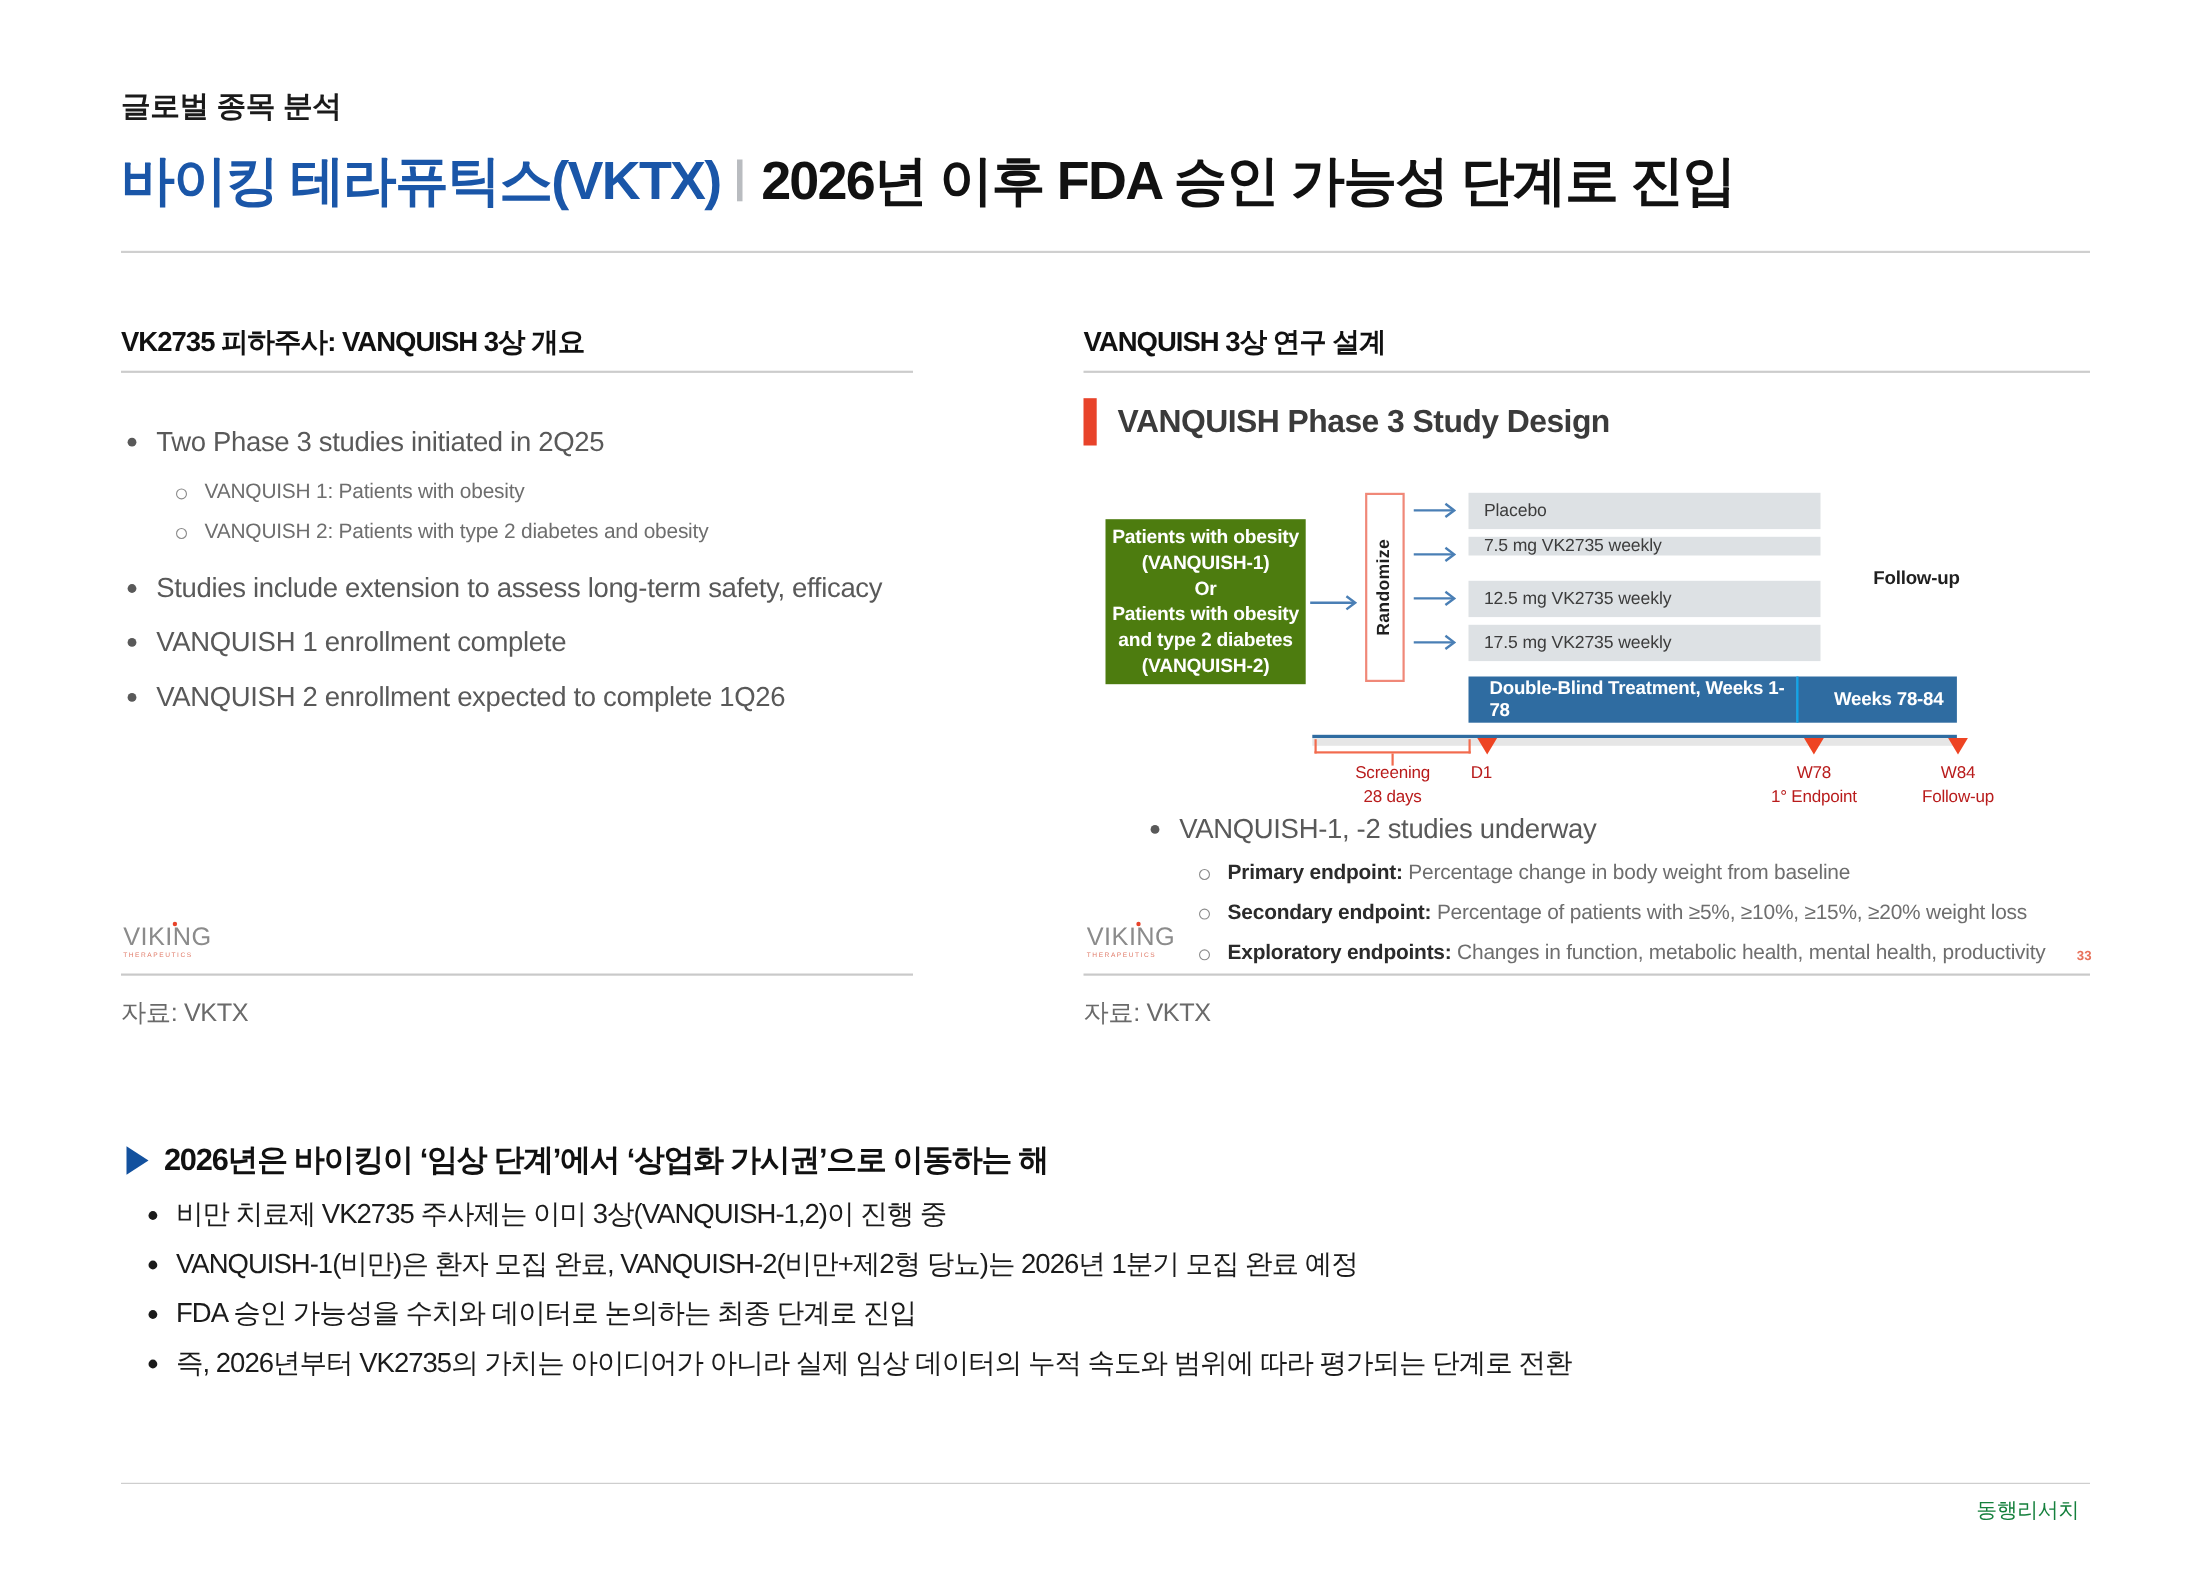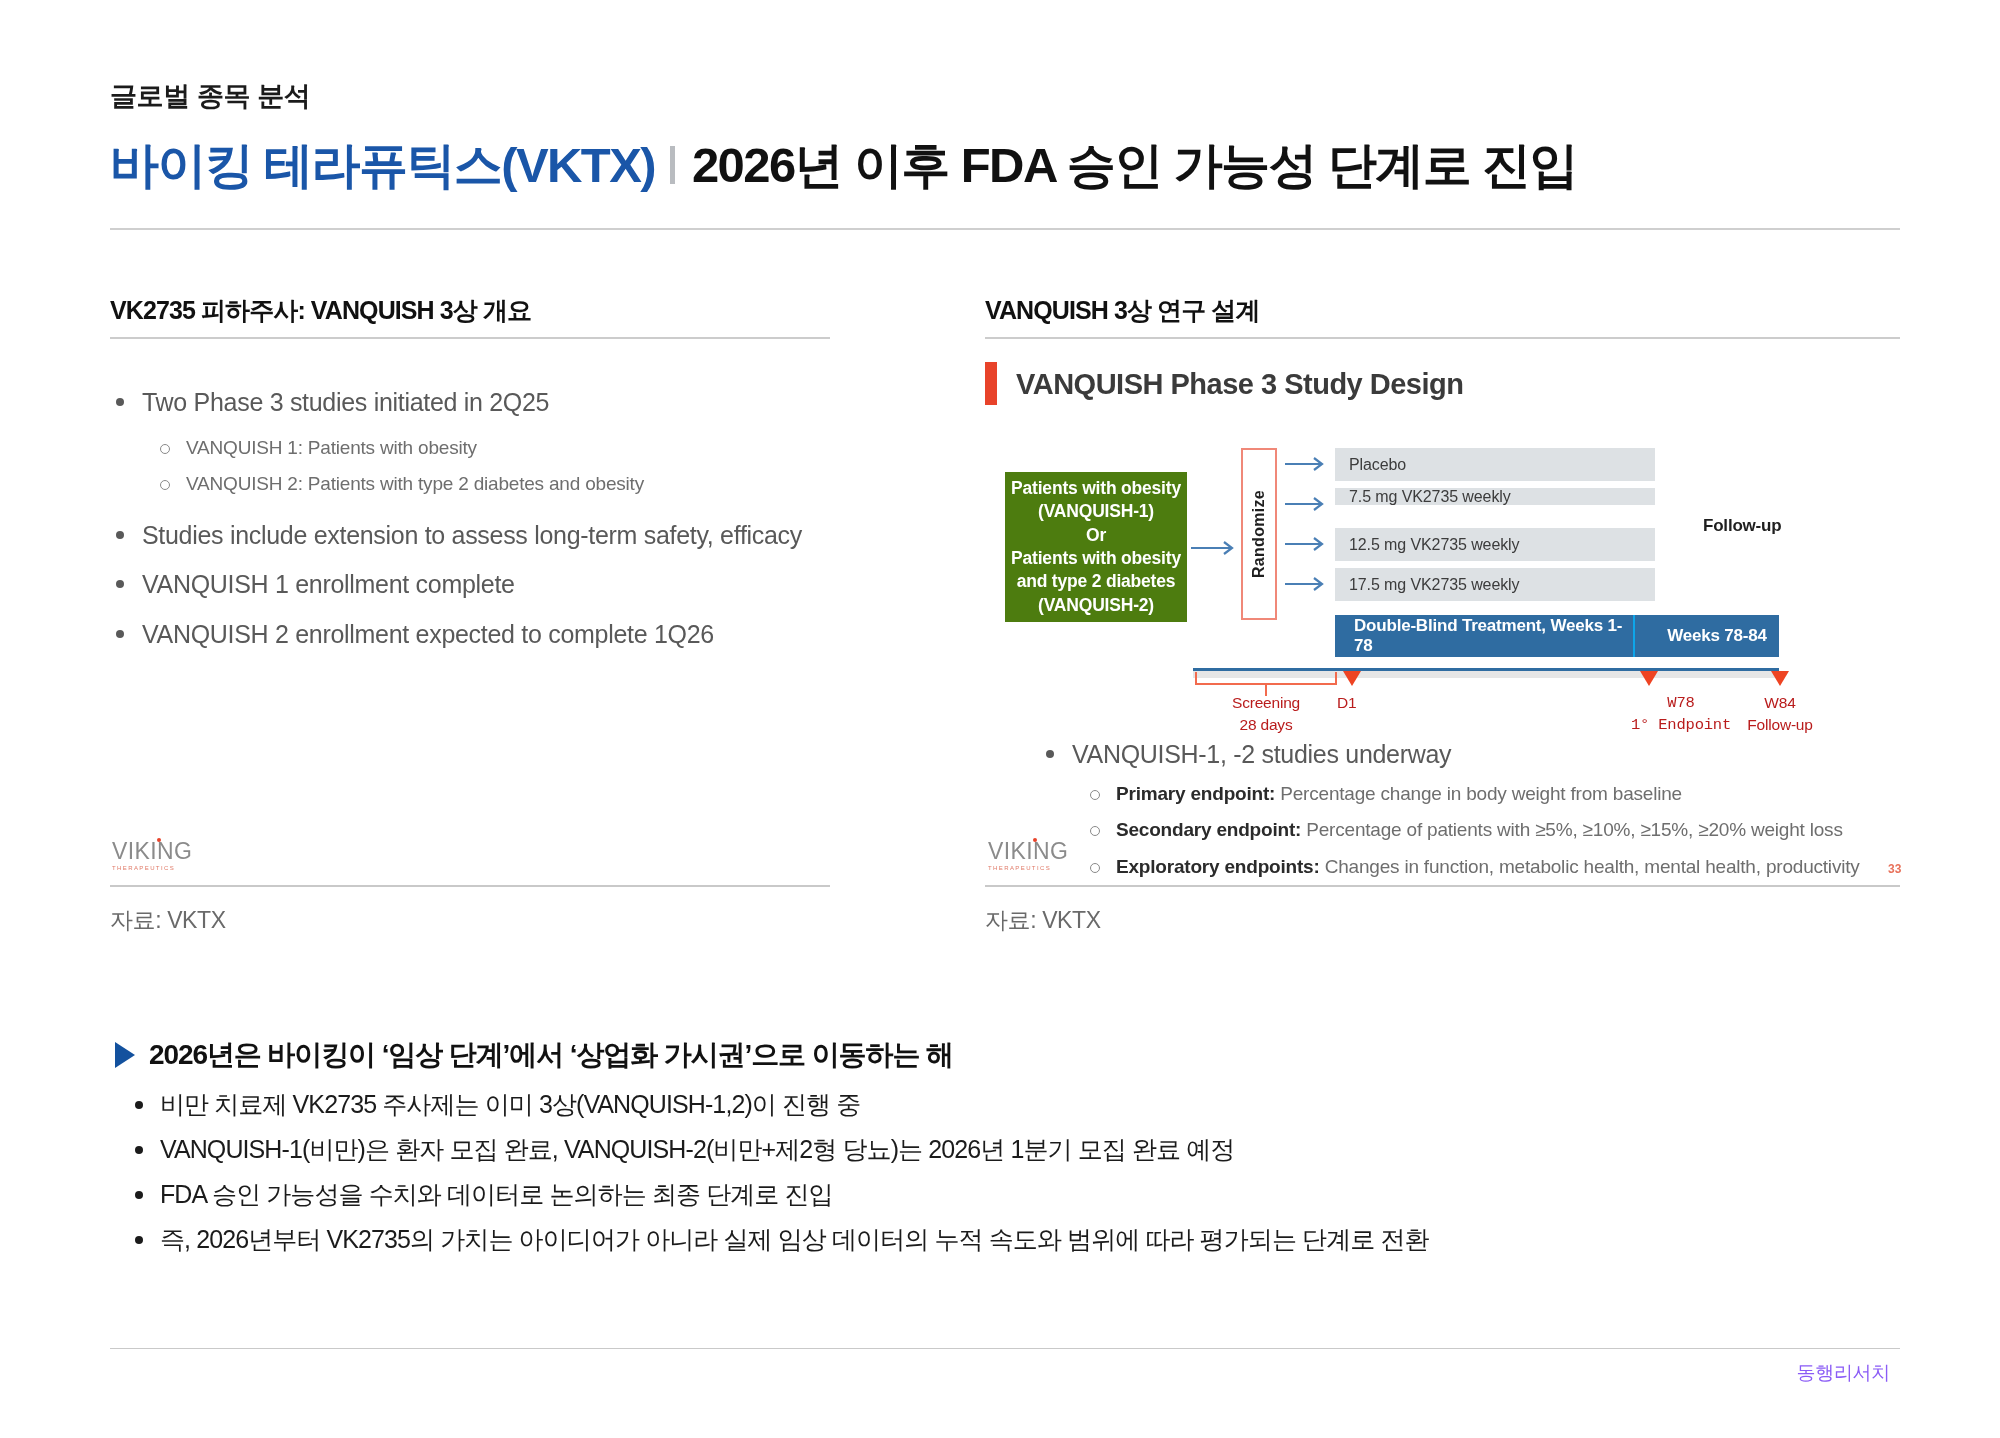--- a/index.html
+++ b/index.html
@@ -181,21 +181,21 @@
     width: 8px; height: 8px; border-radius: 50%; background: #1b1b1b;
   }
 
   
   .footer-rule {
     position: absolute; left: 110px; top: 1348px; width: 1790px;
     height: 1px; background: #c9c9c9;
   }
   .footer-text {
     position: absolute; right: 110px; top: 1360px;
-    font-size: 19px; color: #8b5cf6; letter-spacing: -0.3px;
+    font-size: 19px; color: #15803d; letter-spacing: -0.3px;
   }
 </style>
 </head>
 <body>
 
 <div class="page">
 
   <div class="header">
     <div class="kicker">글로벌 종목 분석</div>
     <div class="title-row">
@@ -295,21 +295,21 @@
     <div class="dg-tri" style="left:655px; top:231px;"></div>
     <div class="dg-tri" style="left:786px; top:231px;"></div>
 
     <div class="dg-lbl center" style="left:281px; top:252px; width:120px;">
       <span>Screening</span><br>
       <span>28 days</span>
     </div>
 
     <div class="dg-lbl" style="left:352px; top:252px; width:60px; text-align:left;">D1</div>
 
-    <div class="dg-lbl center" style="left:696px; top:252px; width:150px;font-family:Liberation Mono, monospace;">
+    <div class="dg-lbl center" style="left:664px; top:252px; width:150px;">
       <span>W78</span><br>
       <span>1° Endpoint</span>
     </div>
 
     <div class="dg-lbl center" style="left:795px; top:252px; width:150px;">
       <span>W84</span><br>
       <span>Follow-up</span>
     </div>
   </div>
 

